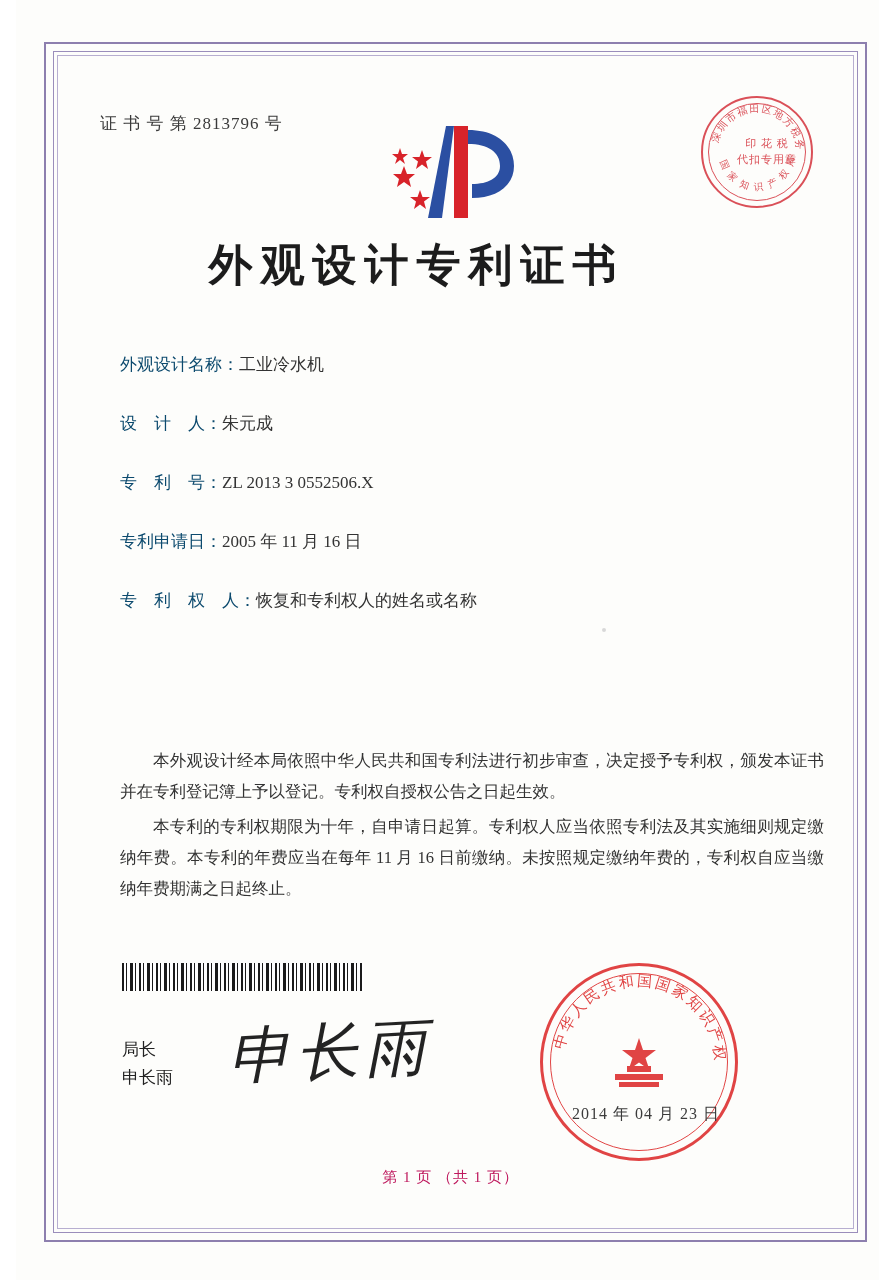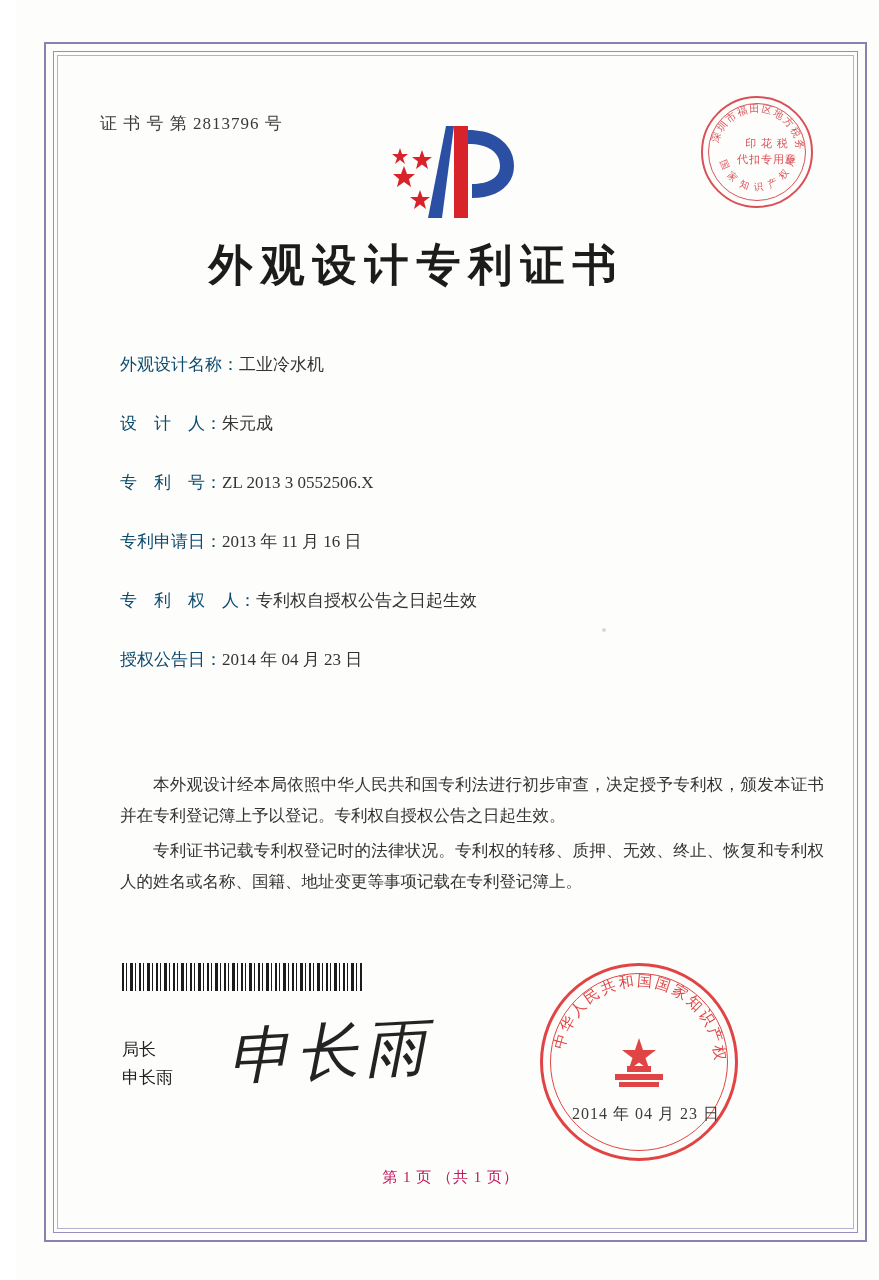--- a/index.html
+++ b/index.html
@@ -144,21 +144,21 @@
   .field-value {
     display: inline-block;
     color: #333;
     text-align: right;
   }
 
   
   .paragraphs {
     position: absolute;
     left: 104px;
-    top: 769px;
+    top: 745px;
     width: 704px;
     font-size: 16.5px;
     line-height: 31px;
     color: #333;
     text-align: justify;
   }
   .paragraphs p {
     margin: 0 0 4px 0;
     text-indent: 2em;
   }
@@ -312,35 +312,32 @@
     <div class="field-row">
       <span class="field-label">外观设计名称：</span><span class="field-value">工业冷水机</span>
     </div>
     <div class="field-row">
       <span class="field-label">设　计　人：</span><span class="field-value">朱元成</span>
     </div>
     <div class="field-row">
       <span class="field-label">专　利　号：</span><span class="field-value">ZL 2013 3 0552506.X</span>
     </div>
     <div class="field-row">
-      <span class="field-label">专利申请日：</span><span class="field-value">2013 年 11 月 16 日</span>
-    </div>
-    <div class="field-row">
-      <span class="field-label">专　利　权　人：</span><span class="field-value">专利权自授权公告之日起生效</span>
-    </div>
-    <div class="field-row">
-      <span class="field-label">授权公告日：</span><span class="field-value">2014 年 04 月 23 日</span>
+      <span class="field-label">专利申请日：</span><span class="field-value">2005 年 11 月 16 日</span>
+    </div>
+    <div class="field-row">
+      <span class="field-label">专　利　权　人：</span><span class="field-value">恢复和专利权人的姓名或名称</span>
     </div>
   </div>
 
   <div class="watermark"></div>
 
   <div class="paragraphs">
     <p>本外观设计经本局依照中华人民共和国专利法进行初步审查，决定授予专利权，颁发本证书并在专利登记簿上予以登记。专利权自授权公告之日起生效。</p>
-    <p>专利证书记载专利权登记时的法律状况。专利权的转移、质押、无效、终止、恢复和专利权人的姓名或名称、国籍、地址变更等事项记载在专利登记簿上。</p>
+    <p>本专利的专利权期限为十年，自申请日起算。专利权人应当依照专利法及其实施细则规定缴纳年费。本专利的年费应当在每年 11 月 16 日前缴纳。未按照规定缴纳年费的，专利权自应当缴纳年费期满之日起终止。</p>
   </div>
 
   <div class="barcode"></div>
 
   <div class="director">
     <div>局长</div>
     <div>申长雨</div>
   </div>
 
   <div class="signature">申长雨</div>

